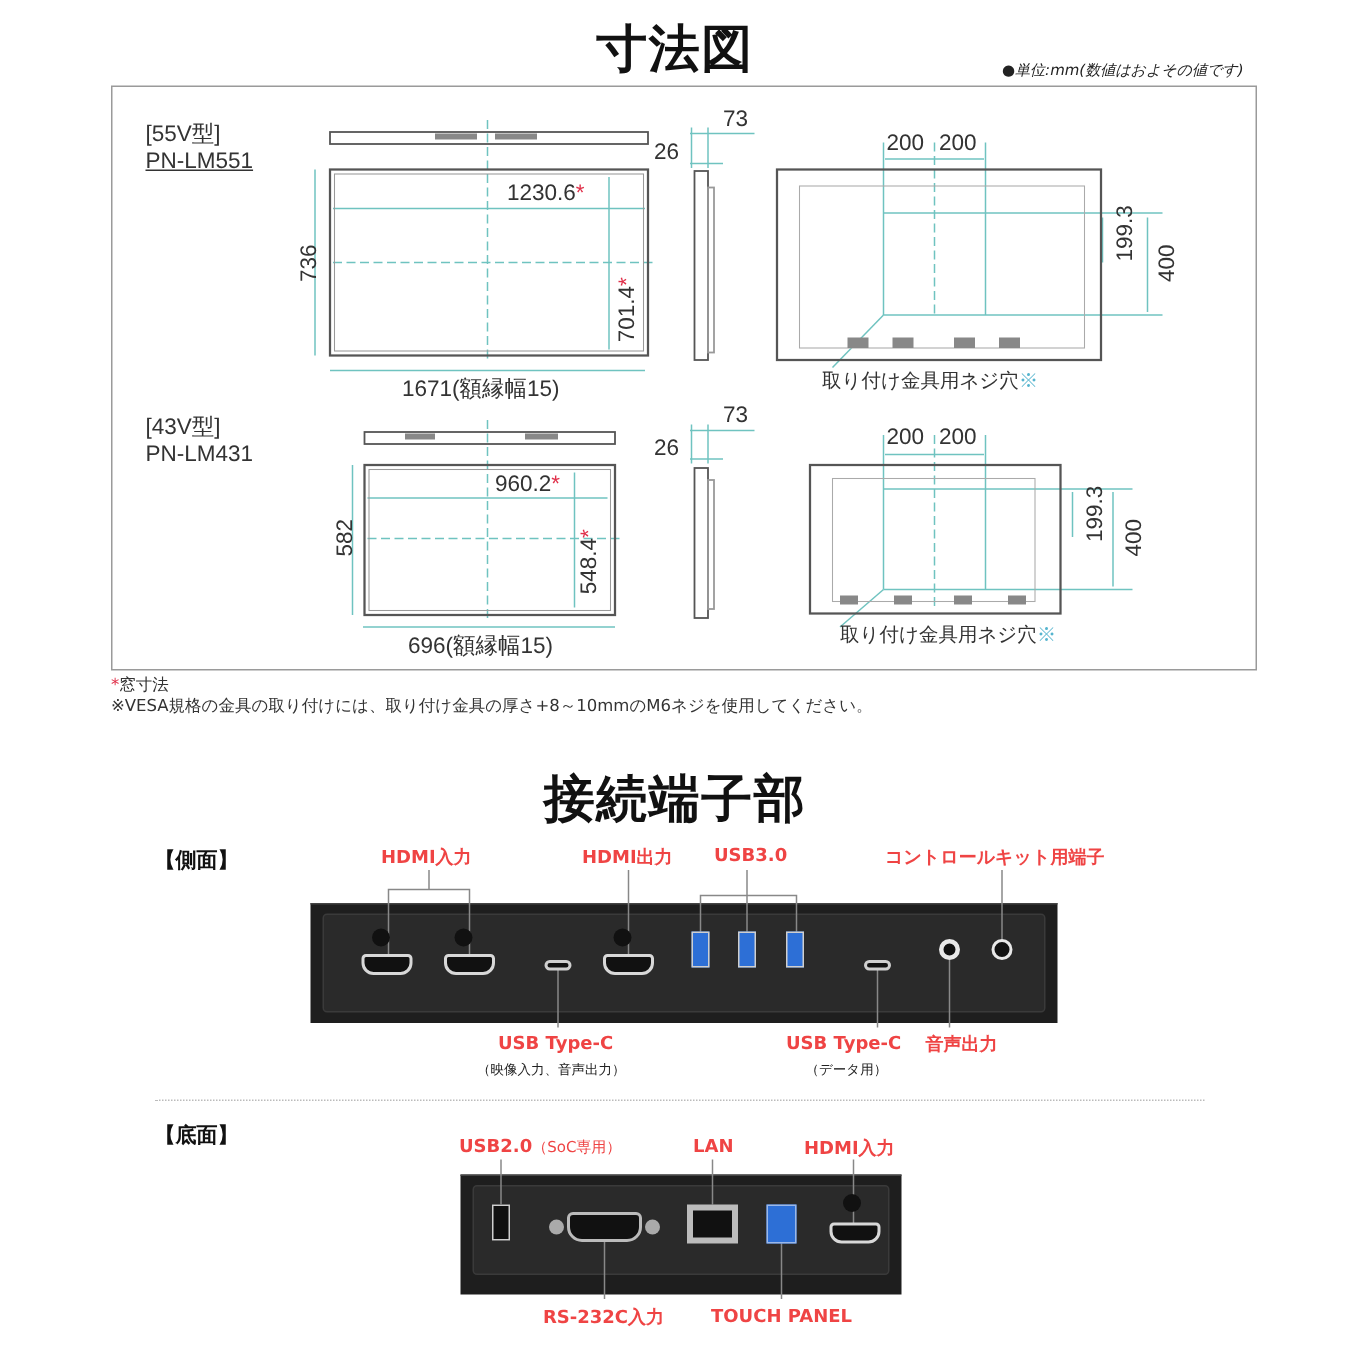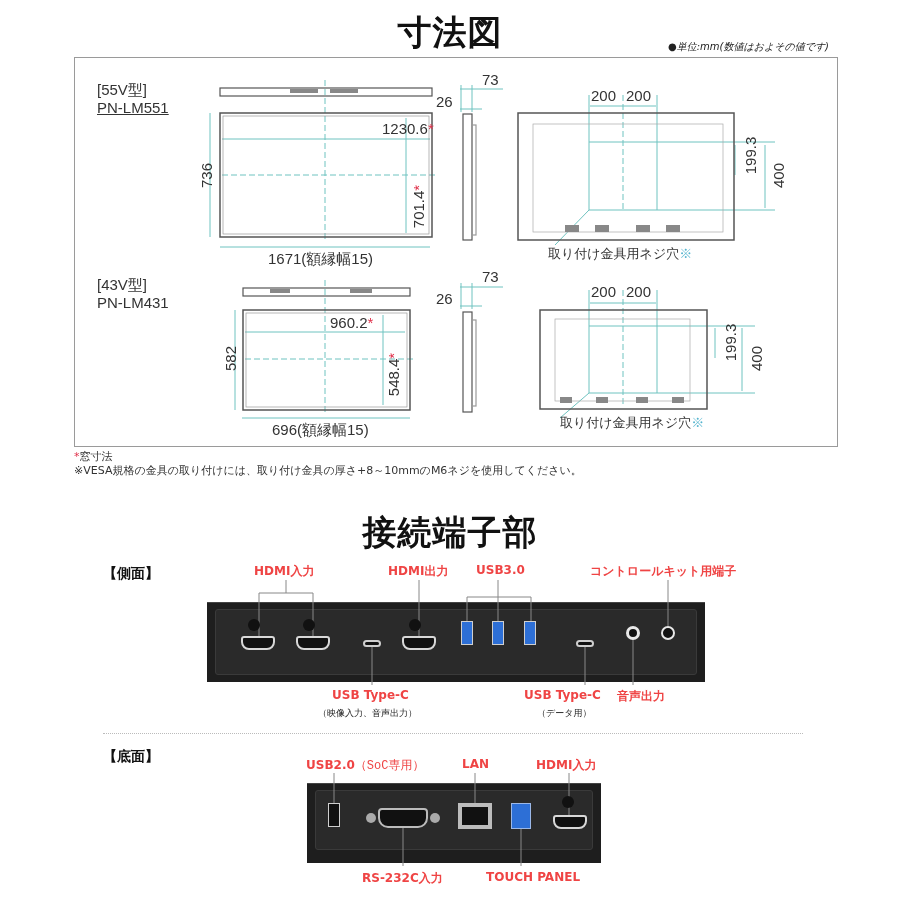--- a/index.html
+++ b/index.html
@@ -120,21 +120,21 @@
     <rect x="596" y="397" width="12" height="6"></rect>
     <rect x="636" y="397" width="12" height="6"></rect>
     <rect x="672" y="397" width="12" height="6"></rect>
     <rect x="290" y="89" width="28" height="4"></rect>
     <rect x="330" y="89" width="28" height="4"></rect>
     <rect x="270" y="289" width="20" height="4"></rect>
     <rect x="350" y="289" width="22" height="4"></rect>
   </g>
 </svg>
 
-<div class="abs dim" style="left:338px;top:120px;margin-left:44px;"><span>1230.6</span><span class="star">*</span></div>
+<div class="abs dim" style="left:338px;top:120px;"><span>1230.6</span><span class="star">*</span></div>
 <div class="abs dim dim-v" style="left:176px;top:167px;width:60px;text-align:center;">736</div>
 <div class="abs dim dim-v" style="left:388px;top:198px;width:60px;text-align:center;"><span>701.4</span><span class="star">*</span></div>
 <div class="abs dim" style="left:268px;top:250px;">1671(額縁幅15)</div>
 <div class="abs dim" style="left:482px;top:71px;">73</div>
 <div class="abs dim" style="left:436px;top:93px;">26</div>
 <div class="abs dim" style="left:591px;top:87px;">200</div>
 <div class="abs dim" style="left:626px;top:87px;">200</div>
 <div class="abs dim dim-v" style="left:730px;top:147px;width:40px;text-align:center;">199.3</div>
 <div class="abs dim dim-v" style="left:758px;top:167px;width:40px;text-align:center;">400</div>
 <div class="abs dim" style="left:548px;top:245px;font-size:13px;"><span>取り付け金具用ネジ穴</span><span class="note">※</span></div>
@@ -200,21 +200,21 @@
 <div class="abs port-label" style="left:332px;top:688px;">USB Type-C</div>
 <div class="abs port-sub" style="left:318px;top:707px;">（映像入力、音声出力）</div>
 <div class="abs port-label" style="left:524px;top:688px;">USB Type-C</div>
 <div class="abs port-sub" style="left:537px;top:707px;">（データ用）</div>
 <div class="abs port-label" style="left:617px;top:688px;">音声出力</div>
 
 <div class="abs dotted-sep" style="left:103px;top:733px;width:700px;"></div>
 
 <div class="abs sec-label" style="left:103px;top:748px;">【底面】</div>
 
-<div class="abs port-label" style="left:306px;top:757px;"><span>USB2.0</span><span style="font-size:12px;font-weight:normal;font-family:Liberation Mono, monospace;">（SoC専用）</span></div>
+<div class="abs port-label" style="left:306px;top:757px;"><span>USB2.0</span><span style="font-size:10px;font-weight:normal;">（SoC専用）</span></div>
 <div class="abs port-label" style="left:462px;top:757px;">LAN</div>
 <div class="abs port-label" style="left:536px;top:757px;">HDMI入力</div>
 
 <div class="abs panel" style="left:307px;top:783px;width:294px;height:80px;">
   <div class="abs panel-inner" style="left:8px;top:6px;width:278px;height:60px;"></div>
 </div>
 
 <svg style="left:0;top:0;width:900px;height:900px;">
   <g stroke="#888" stroke-width="1" fill="none">
     <line x1="334" y1="773" x2="334" y2="803"></line>
@@ -232,13 +232,13 @@
   <div class="abs" style="left:12px;top:0;width:50px;height:20px;border-radius:4px 4px 10px 10px;background:#111;border:2px solid #bbb;"></div>
 </div>
 <div class="abs" style="left:458px;top:803px;width:34px;height:26px;background:#bcbcbc;">
   <div class="abs" style="left:4px;top:4px;width:26px;height:18px;background:#111;"></div>
 </div>
 <div class="abs" style="left:511px;top:803px;width:20px;height:26px;background:#2d6fd6;border:1px solid #9bb8e8;"></div>
 <div class="abs knob" style="left:562px;top:796px;"></div>
 <div class="abs hdmi" style="left:553px;top:815px;"></div>
 
 <div class="abs port-label" style="left:362px;top:870px;">RS-232C入力</div>
-<div class="abs port-label" style="left:474px;top:870px;margin-left:12px;">TOUCH PANEL</div>
+<div class="abs port-label" style="left:474px;top:870px;">TOUCH PANEL</div>
 
 </body></html>

